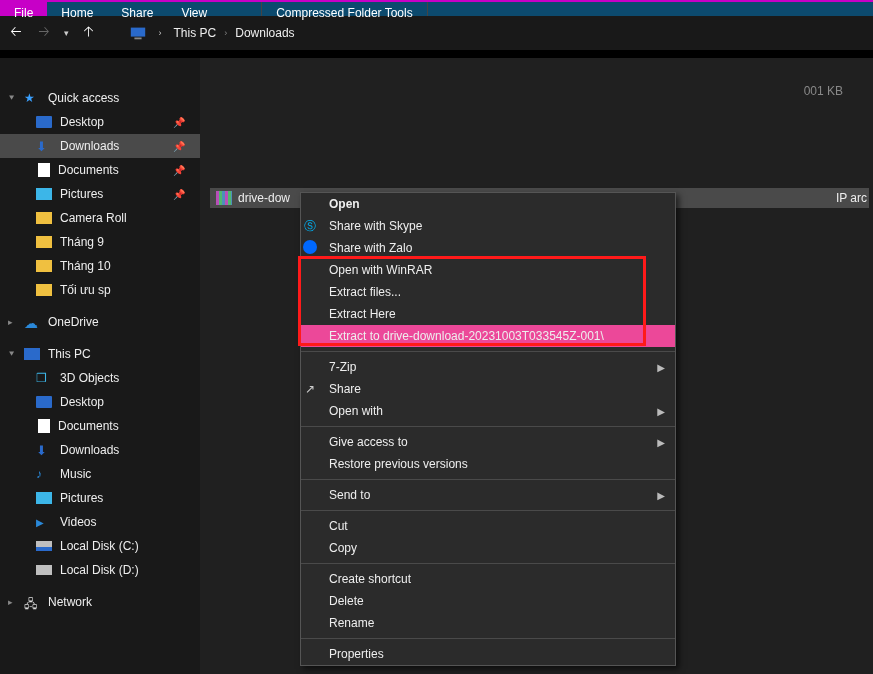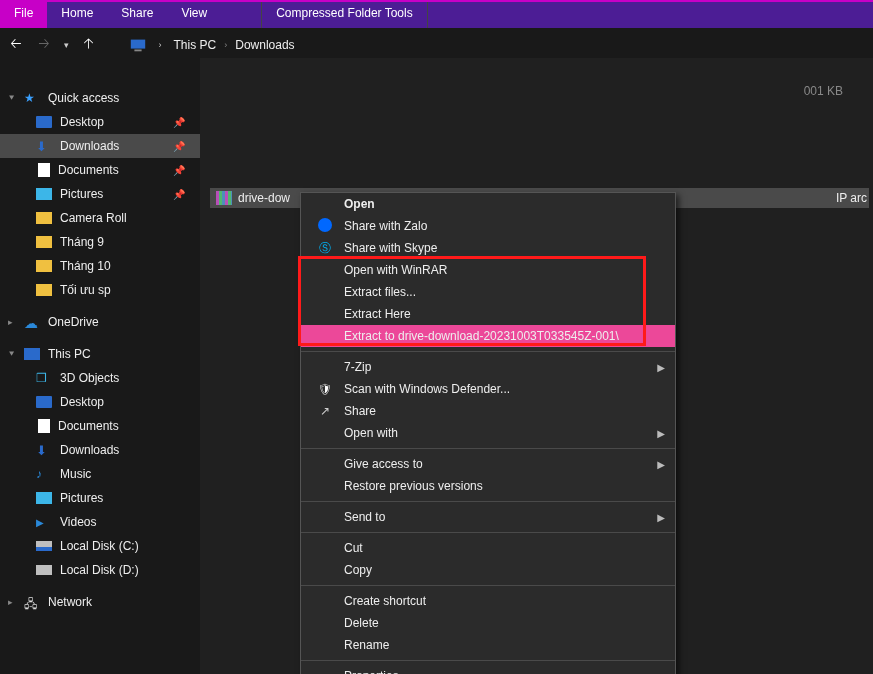--- a/index.html
+++ b/index.html
@@ -1,19 +1,19 @@
 <!DOCTYPE html>
 <html><head>
 <meta charset="utf-8">
 <style>
   * { box-sizing: border-box; margin: 0; padding: 0; font-family: "Segoe UI", sans-serif; font-size: 12px; }
   body { background: #000; color: #fff; width: 873px; height: 674px; overflow: hidden; position: relative; }
 
   
-  .ribbon { height: 28px; background: #4c1d95; display: flex; border-top: 2px solid #c700c7; }
+  .ribbon { height: 16px; background: #0c4a6e; display: flex; border-top: 2px solid #c700c7; }
   .ribbon .tab { padding: 4px 14px; color: #fff; font-size: 12px; }
   .ribbon .tab.file { background: #c700c7; }
   .ribbon .tab.sep { border-left: 1px solid #444; margin-left: 40px; }
   .ribbon-right { border-right: 1px solid #444; }
 
   
   .navbar { height: 34px; background: #191919; display: flex; align-items: center; padding: 0 8px; gap: 12px; }
   .navbtn { color: #fff; width: 16px; text-align: center; font-size: 14px; }
   .caret { font-size: 9px; color: #ccc; }
   .pc-icon { width: 18px; height: 18px; }
@@ -57,21 +57,21 @@
   .rar { width:16px; height:14px; background:repeating-linear-gradient(90deg,#b94fb9 0 3px,#4fb96f 3px 6px,#4f8fb9 6px 9px);}
 
   .content { flex: 1; background: #202020; position: relative; }
 
   
   .filerow { position:absolute; top: 130px; left: 10px; right: 4px; height: 20px; background: #4a4a4a; display:flex; align-items:center; gap:6px; padding-left:6px; color:#eee; font-size:12px;}
   .sizepeek { position:absolute; top: 26px; right: 30px; color:#888; font-size:12px;}
 
   
   .ctx { position:absolute; left: 300px; top: 192px; width: 376px; background:#2b2b2b; border:1px solid #555; box-shadow: 3px 3px 6px rgba(0,0,0,0.6); }
-  .ctx .row { display:flex; align-items:center; height:22px; padding-left:15px; gap:10px; color:#eee; position:relative;}
+  .ctx .row { display:flex; align-items:center; height:22px; padding-left:0; gap:10px; color:#eee; position:relative;}
   .ctx .row.hovered { background:#ec4899;}
   .ctx .row .sub { position:absolute; right:10px; color:#bbb; font-size:10px;}
   .ctx .sep { height:1px; background:#4a4a4a; margin:4px 0;}
   .ctx .iconslot { width:18px; text-align:center; font-size:12px;}
   .skype::before{content:"Ⓢ"; color:#00aff0;}
   .zalo{ width:14px;height:14px;border-radius:50%;background:#0068ff;display:inline-block;}
   .shield::before{content:"🛡"; color:#fff;font-size:11px;}
   .share::before{content:"↗"; color:#ccc;}
 
   
@@ -230,26 +230,26 @@
     </div>
   </div>
 </div>
 
 <div class="ctx">
   <div class="row" style="font-weight:600">
       <span class="iconslot"></span>
       <span>Open</span>
     </div>
   <div class="row">
+      <span class="iconslot skype"></span>
+      <span>Share with Skype</span>
+    </div>
+  <div class="row">
       <span class="iconslot"><span class="zalo"></span></span>
       <span>Share with Zalo</span>
-    </div>
-  <div class="row">
-      <span class="iconslot skype"></span>
-      <span>Share with Skype</span>
     </div>
   <div class="row">
       <span class="iconslot"><span class="rar" style="width:14px;height:12px"></span></span>
       <span>Open with WinRAR</span>
     </div>
   <div class="row">
       <span class="iconslot"><span class="rar" style="width:14px;height:12px"></span></span>
       <span>Extract files...</span>
     </div>
   <div class="row">
@@ -260,24 +260,20 @@
       <span class="iconslot"><span class="rar" style="width:14px;height:12px"></span></span>
       <span>Extract to drive-download-20231003T033545Z-001\</span>
     </div>
   <div class="sep"></div>
   <div class="row">
       <span class="iconslot"></span>
       <span>7-Zip</span>
       <span class="sub">▶</span>
     </div>
   <div class="row">
-      <span class="iconslot shield"></span>
-      <span>Scan with Windows Defender...</span>
-    </div>
-  <div class="row">
       <span class="iconslot share"></span>
       <span>Share</span>
     </div>
   <div class="row">
       <span class="iconslot"></span>
       <span>Open with</span>
       <span class="sub">▶</span>
     </div>
   <div class="sep"></div>
   <div class="row">

